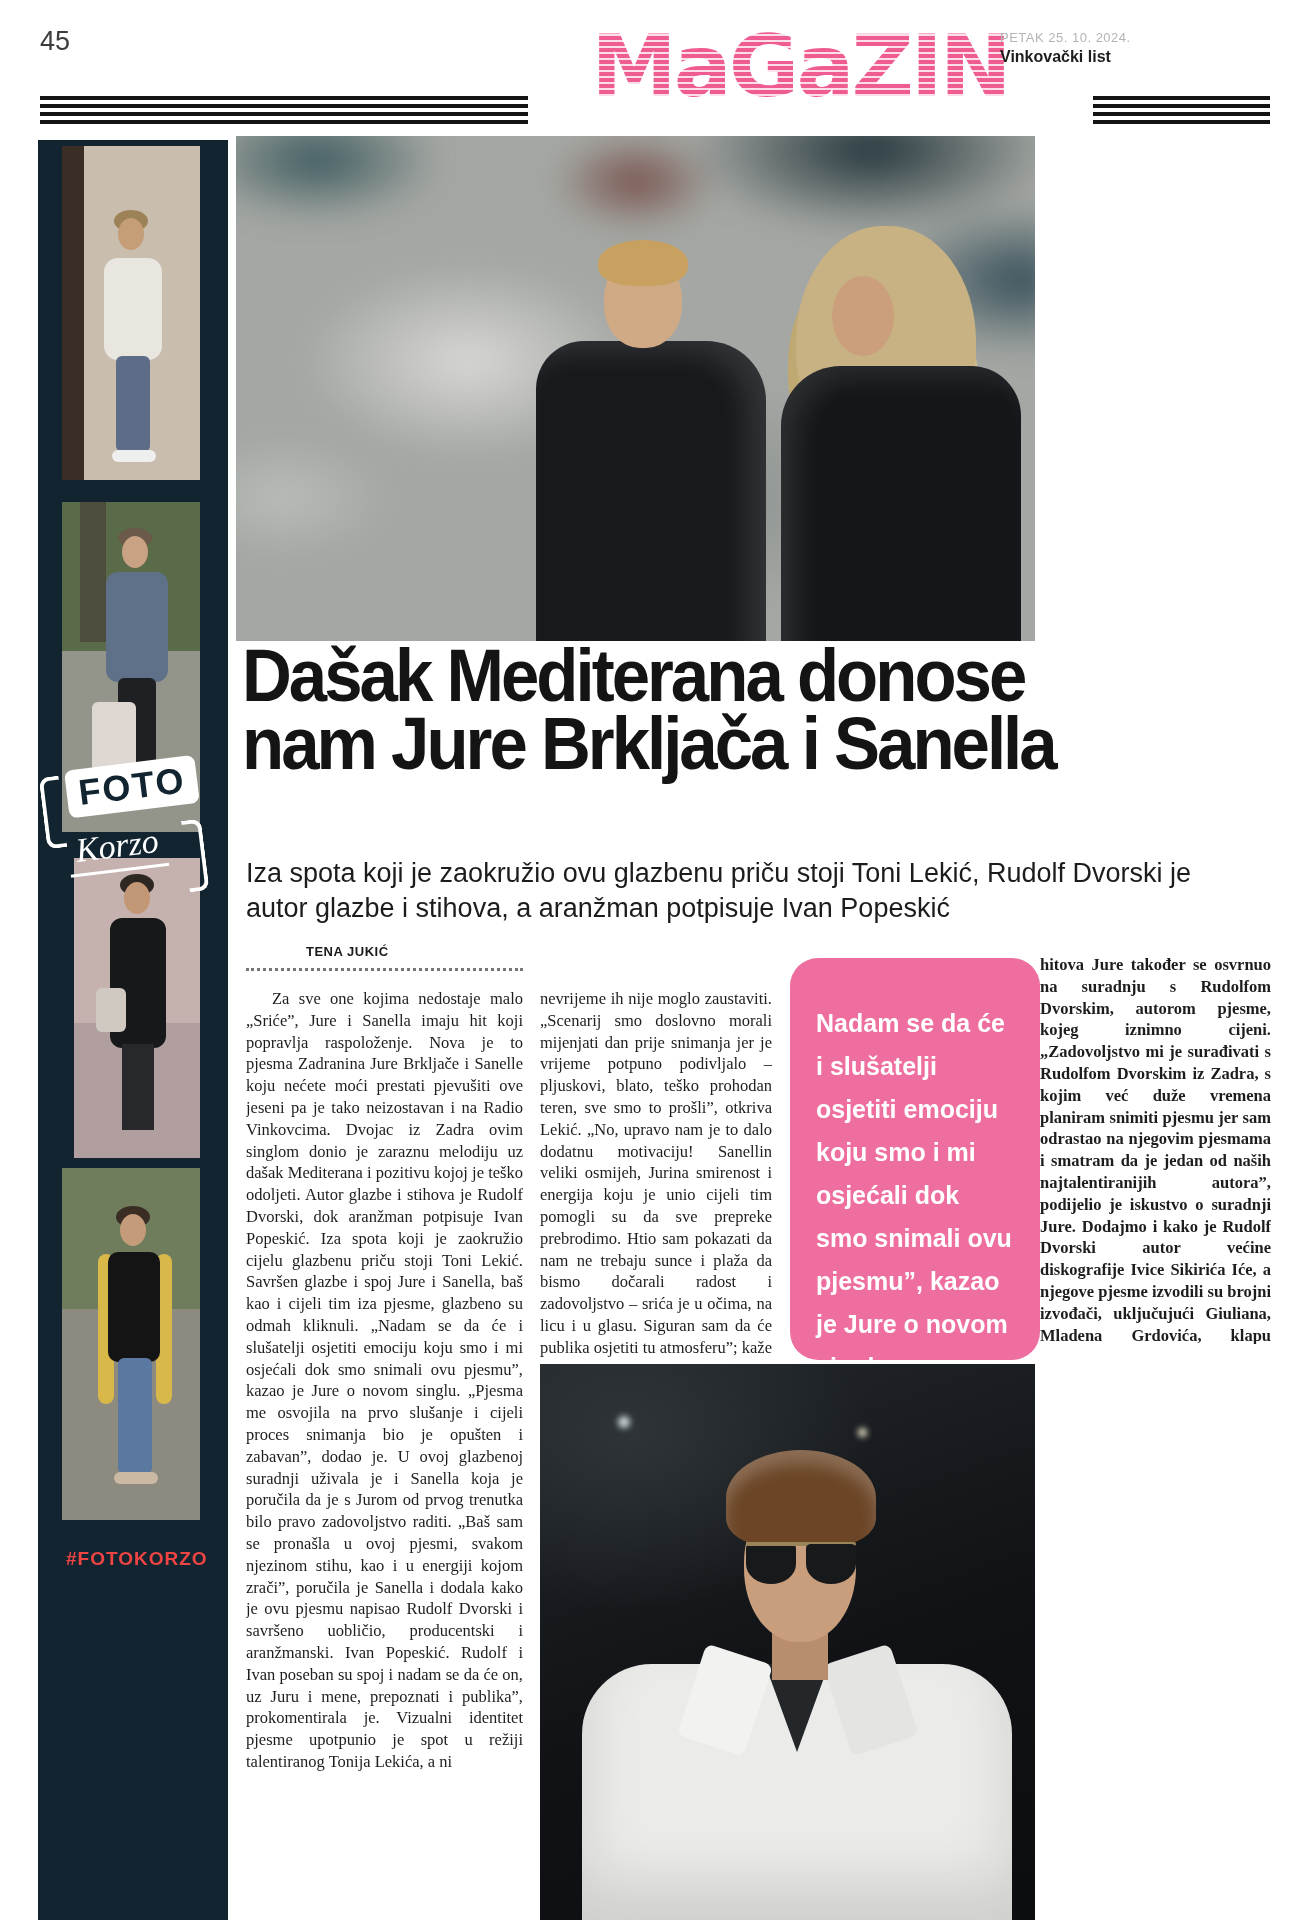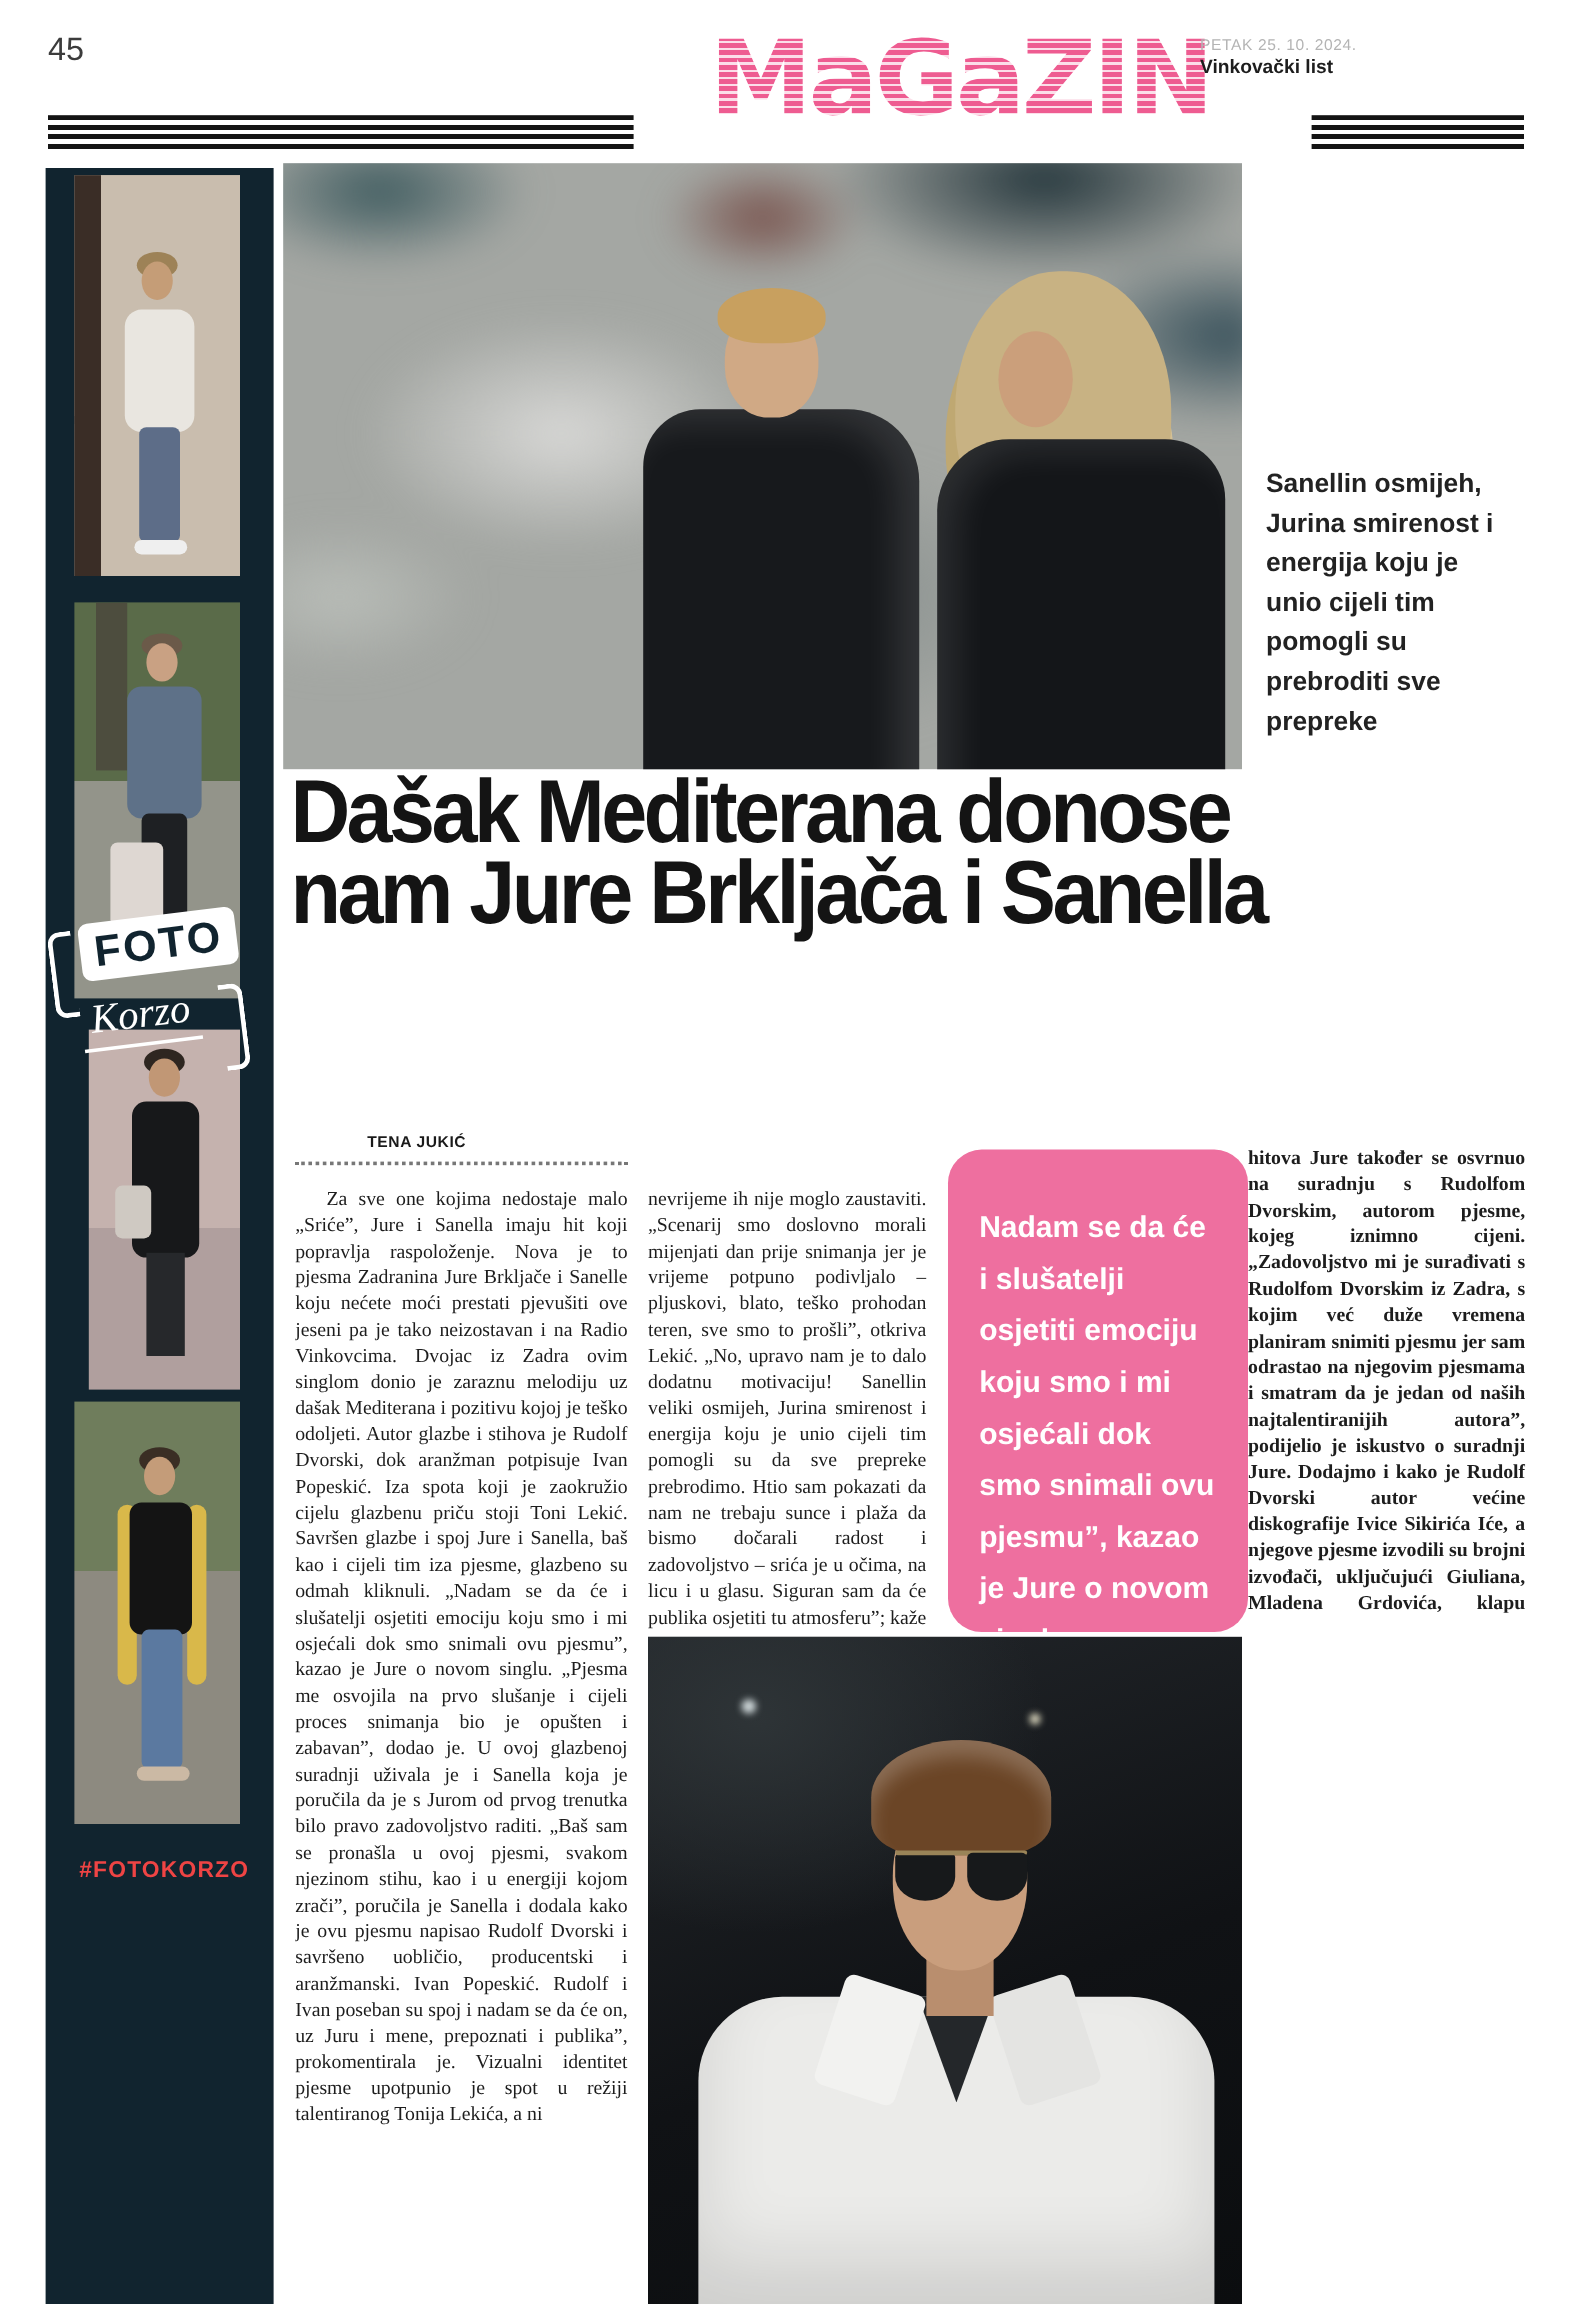--- a/index.html
+++ b/index.html
@@ -193,27 +193,27 @@
   <div class="mainphoto">
     <div class="wall"></div>
     <div class="g-man-jacket"></div>
     <div class="g-man-head"></div>
     <div class="g-man-hair"></div>
     <div class="g-woman-hair"></div>
     <div class="g-woman-face"></div>
     <div class="g-woman-jacket"></div>
   </div>
 
-  <div class="caption">Sanellin osmijeh, Jurina smirenost i energija koju je unio cijeli tim pomogli su prebroditi sve prepreke</div>
 
   <div class="headline">
     <div>Dašak Mediterana donose</div>
     <div>nam Jure Brkljača i Sanella</div>
   </div>
 
+  <div class="subhead">Iza spota koji je zaokružio ovu glazbenu priču stoji Toni Lekić, Rudolf Dvorski je autor glazbe i stihova, a aranžman potpisuje Ivan Popeskić</div>
   <div class="byline">TENA JUKIĆ</div>
 
   <div class="bodycol col1">Za sve one kojima nedostaje malo „Sriće”, Jure i Sanella imaju hit koji popravlja raspoloženje. Nova je to pjesma Zadranina Jure Brkljače i Sanelle koju nećete moći prestati pjevušiti ove jeseni pa je tako neizostavan i na Radio Vinkovcima. Dvojac iz Zadra ovim singlom donio je zaraznu melodiju uz dašak Mediterana i pozitivu kojoj je teško odoljeti. Autor glazbe i stihova je Rudolf Dvorski, dok aranžman potpisuje Ivan Popeskić. Iza spota koji je zaokružio cijelu glazbenu priču stoji Toni Lekić. Savršen glazbe i spoj Jure i Sanella, baš kao i cijeli tim iza pjesme, glazbeno su odmah kliknuli. „Nadam se da će i slušatelji osjetiti emociju koju smo i mi osjećali dok smo snimali ovu pjesmu”, kazao je Jure o novom singlu. „Pjesma me osvojila na prvo slušanje i cijeli proces snimanja bio je opušten i zabavan”, dodao je. U ovoj glazbenoj suradnji uživala je i Sanella koja je poručila da je s Jurom od prvog trenutka bilo pravo zadovoljstvo raditi. „Baš sam se pronašla u ovoj pjesmi, svakom njezinom stihu, kao i u energiji kojom zrači”, poručila je Sanella i dodala kako je ovu pjesmu napisao Rudolf Dvorski i savršeno uobličio, producentski i aranžmanski. Ivan Popeskić. Rudolf i Ivan poseban su spoj i nadam se da će on, uz Juru i mene, prepoznati i publika”, prokomentirala je. Vizualni identitet pjesme upotpunio je spot u režiji talentiranog Tonija Lekića, a ni</div>
   <div class="bodycol col2">nevrijeme ih nije moglo zaustaviti. „Scenarij smo doslovno morali mijenjati dan prije snimanja jer je vrijeme potpuno podivljalo – pljuskovi, blato, teško prohodan teren, sve smo to prošli”, otkriva Lekić. „No, upravo nam je to dalo dodatnu motivaciju! Sanellin veliki osmijeh, Jurina smirenost i energija koju je unio cijeli tim pomogli su da sve prepreke prebrodimo. Htio sam pokazati da nam ne trebaju sunce i plaža da bismo dočarali radost i zadovoljstvo – srića je u očima, na licu i u glasu. Siguran sam da će publika osjetiti tu atmosferu”; kaže mladi Jure. Zadarski autor brojnih</div>
   <div class="bodycol col3">hitova Jure također se osvrnuo na suradnju s Rudolfom Dvorskim, autorom pjesme, kojeg iznimno cijeni. „Zadovoljstvo mi je surađivati s Rudolfom Dvorskim iz Zadra, s kojim već duže vremena planiram snimiti pjesmu jer sam odrastao na njegovim pjesmama i smatram da je jedan od naših najtalentiranijih autora”, podijelio je iskustvo o suradnji Jure. Dodajmo i kako je Rudolf Dvorski autor većine diskografije Ivice Sikirića Iće, a njegove pjesme izvodili su brojni izvođači, uključujući Giuliana, Mladena Grdovića, klapu Cambi, klapu Iskon, Alena Vitasovića.</div>
 
   <div class="quotebox">
     <div class="qt">Nadam se da će i slušatelji osjetiti emociju koju smo i mi osjećali dok smo snimali ovu pjesmu”, kazao je Jure o novom singlu</div>
   </div>
 

